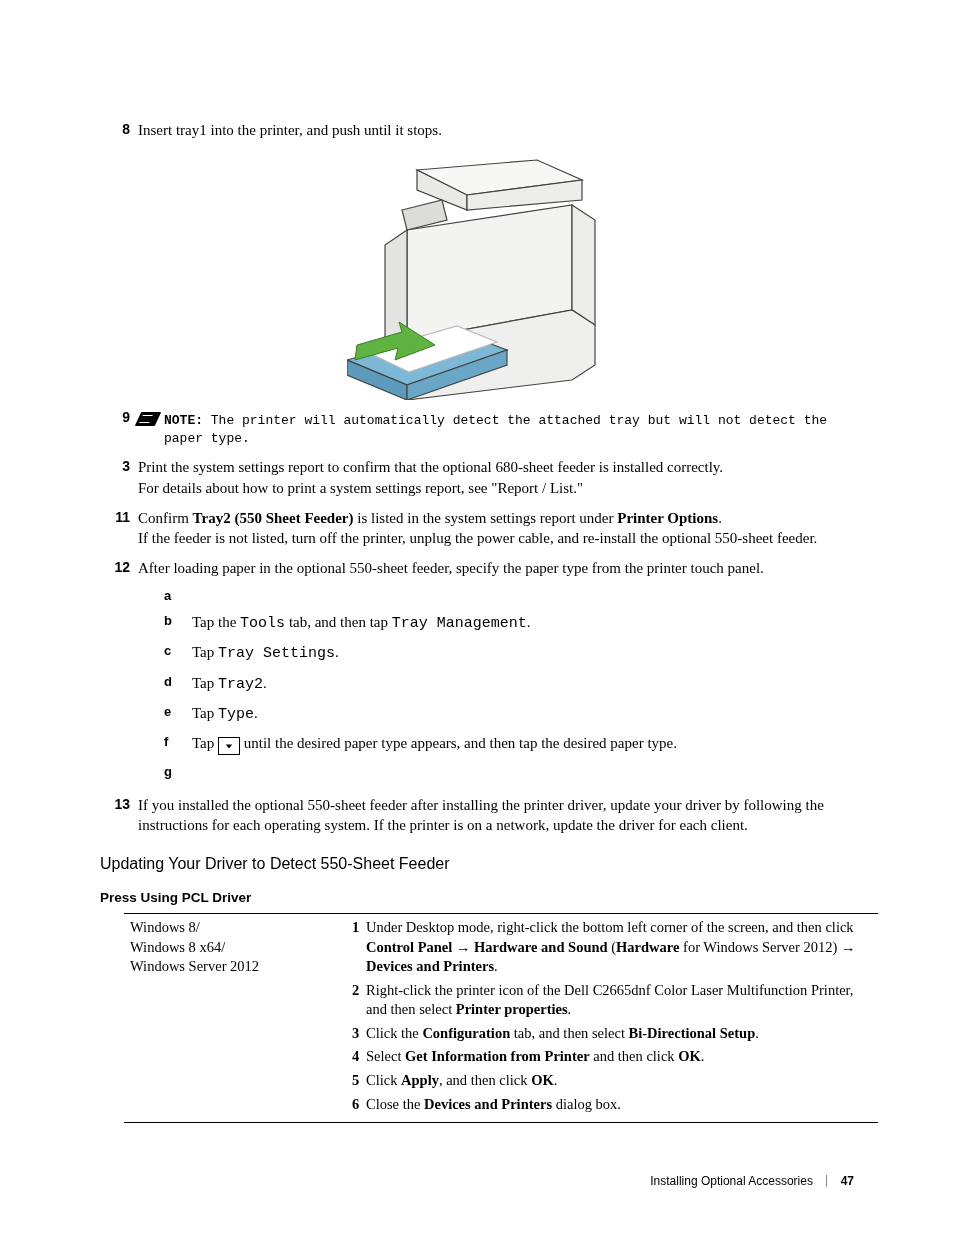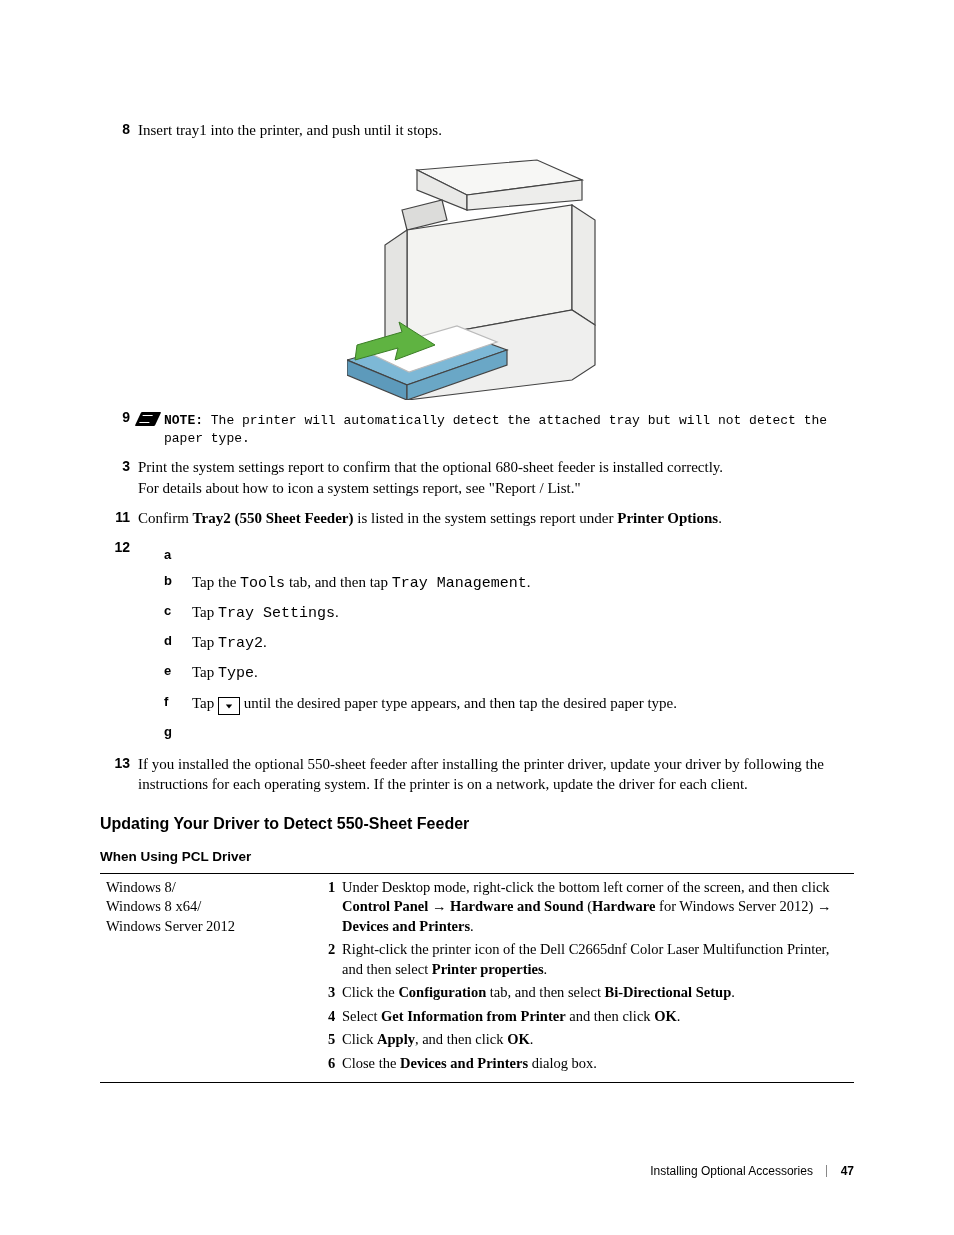--- a/index.html
+++ b/index.html
@@ -12,35 +12,35 @@
   .ol-main .body{flex:1;}
   .sub-list > li{padding:4px 0 4px 26px;display:flex;align-items:flex-start;}
   .sub-list .letter{min-width:20px;font-family:"Helvetica Neue",Helvetica,Arial,sans-serif;font-weight:bold;font-size:13px;}
   .sub-list .txt{flex:1;margin-left:8px;}
   .figure{width:260px;height:250px;margin:6px auto 8px;}
   .figure svg{width:100%;height:100%;}
   .note-row{display:flex;align-items:flex-start;margin-top:4px;}
   .note-icon{width:20px;height:14px;background:#000;transform:skewX(-25deg);border-radius:1px;margin-right:6px;position:relative;}
   .note-icon::after{content:"";position:absolute;left:3px;top:3px;width:10px;height:6px;border-top:1px solid #fff;border-bottom:1px solid #fff;}
   .note-text{flex:1;font-family:Liberation Mono, monospace;font-size:13px;}
-  .h2{font-family:"Helvetica Neue",Helvetica,Arial,sans-serif;font-weight:bold;font-size:16px;margin:18px 0 10px;}
+  .h2{font-family:"Helvetica Neue",Helvetica,Arial,sans-serif;font-weight:normal;font-size:16px;margin:18px 0 10px;}
   .h3{font-family:"Helvetica Neue",Helvetica,Arial,sans-serif;font-weight:bold;font-size:13.5px;margin:14px 0 6px;}
-  .table{width:100%;border-collapse:collapse;font-family:"Times New Roman",Times,serif;font-size:14.5px;}
+  .table{width:100%;border-collapse:collapse;font-family:"Times New Roman",Times,serif;font-size:14.5px;margin-left:24px;}
   .table td{vertical-align:top;padding:4px 6px;}
   .table tr:first-child td{border-top:1px solid #000;}
   .table tr:last-child td{border-bottom:1px solid #000;}
   .os-col{width:210px;}
   .driver-step{display:flex;align-items:flex-start;margin-bottom:4px;}
   .driver-step .dn{font-weight:bold;min-width:12px;}
   .driver-step .dt{flex:1;margin-left:2px;}
   .circ-i{display:inline-flex;width:18px;height:18px;border:2px solid #000;border-radius:50%;align-items:center;justify-content:center;font-family:Georgia,serif;font-weight:bold;font-size:13px;vertical-align:-3px;}
   .dropdown-box{display:inline-flex;align-items:center;justify-content:center;width:20px;height:16px;border:1px solid #000;vertical-align:-2px;}
   .dropdown-box svg{width:8px;height:8px;}
   .arrow{font-family:"Times New Roman",serif;}
-  .footer{position:absolute;bottom:56px;right:100px;font-family:"Helvetica Neue",Helvetica,Arial,sans-serif;font-size:12px;}
+  .footer{position:absolute;bottom:46px;right:100px;font-family:"Helvetica Neue",Helvetica,Arial,sans-serif;font-size:12px;}
   .footer .sep{display:inline-block;width:1px;height:12px;background:#888;vertical-align:-2px;margin:0 10px;}
 </style>
 </head>
 <body>
 
 <div class="page">
   <div class="content">
 
     <ul class="ol-main" style="list-style:none;padding:0;margin:0;">
 
@@ -89,36 +89,38 @@
               <span class="bold">NOTE:</span><span> The printer will automatically detect the attached tray but will not detect the paper type.</span>
             </span>
           </span>
         </span>
       </li>
 
       <li>
         <span class="num">3</span>
         <span class="body">
           <span>Print the system settings report to confirm that the optional 680-sheet feeder is installed correctly.</span><br>
-          <span>For details about how to icon a system settings report, see "Report / List."</span>
+          <span>For details about how to print a system settings report, see "Report / List."</span>
         </span>
       </li>
 
       <li>
         <span class="num">11</span>
         <span class="body">
           <span>
             <span>Confirm </span><span class="bold">Tray2 (550 Sheet Feeder)</span><span> is listed in the system settings report under </span><span class="bold">Printer Options</span><span>.</span>
           </span><br>
+          <span>If the feeder is not listed, turn off the printer, unplug the power cable, and re-install the optional 550-sheet feeder.</span>
         </span>
       </li>
 
       <li>
         <span class="num">12</span>
         <span class="body">
+          <span>After loading paper in the optional 550-sheet feeder, specify the paper type from the printer touch panel.</span>
           <ul class="sub-list" style="list-style:none;padding:0;margin:4px 0 0;">
             <li>
               <span class="letter">a</span>
             </li>
             <li>
               <span class="letter">b</span>
               <span class="txt">
                 <span>Tap the </span><span class="mono">Tools</span><span> tab, and then tap </span><span class="mono">Tray Management</span><span>.</span>
               </span>
             </li>
@@ -159,21 +161,21 @@
         </span>
       </li>
 
       <li>
         <span class="num">13</span>
         <span class="body">If you installed the optional 550-sheet feeder after installing the printer driver, update your driver by following the instructions for each operating system. If the printer is on a network, update the driver for each client.</span>
       </li>
     </ul>
 
     <div class="h2">Updating Your Driver to Detect 550-Sheet Feeder</div>
-    <div class="h3">When Using PCL Driver</div>
+    <div class="h3">Press Using PCL Driver</div>
 
     <table class="table">
       <tbody>
           <tr>
         <td class="os-col" rowspan="1">
           <span>Windows 8/</span><br>
           <span>Windows 8 x64/</span><br>
           <span>Windows Server 2012</span>
         </td>
         <td>

